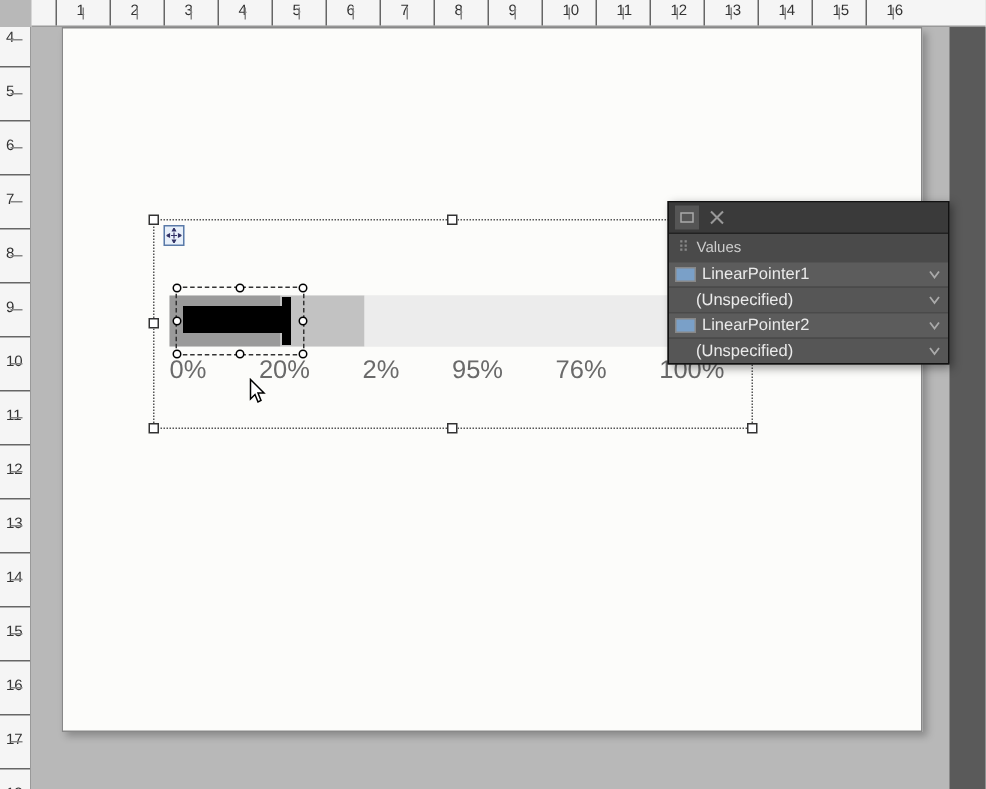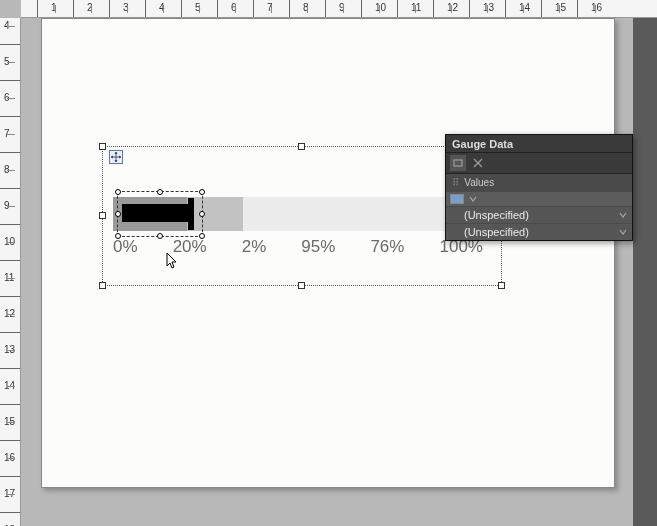--- a/index.html
+++ b/index.html
@@ -445,54 +445,63 @@
           <span>95%</span>
           <span>76%</span>
           <span>100%</span>
         </div>
     </div>
   </div>
   <div class="margin-dark"></div>
 </div>
 
 <div class="panel">
-  <div class="panel-header">Gauge Data</div>
   <div class="panel-tools">
     <div class="tb">
       <svg width="10" height="10" viewBox="0 0 10 10">
           <rect x="1" y="2" width="8" height="6" fill="none" stroke="#aaa"></rect>
         </svg>
     </div>
     <div class="tb" style="background:transparent">
       <svg width="10" height="10" viewBox="0 0 10 10">
           <path d="M1 1 L9 9 M9 1 L1 9" stroke="#999" stroke-width="1.4"></path>
         </svg>
     </div>
   </div>
   <div class="panel-section">
     <span class="dots">⠿</span>
     <span>Values</span>
   </div>
   <div id="panel-rows">
       <div class="row">
         <div class="swatch" style="background: rgb(122, 160, 200);"></div>
+        <div class="label">LinearPointer1</div>
         <div class="dd">
           <svg width="8" height="8" viewBox="0 0 8 8">
             <path d="M1 2 L4 6 L7 2" fill="none" stroke="#aaa" stroke-width="1.2"></path>
           </svg>
         </div>
       </div>
       <div class="row sub">
         <div class="label">(Unspecified)</div>
         <div class="dd">
           <svg width="8" height="8" viewBox="0 0 8 8">
             <path d="M1 2 L4 6 L7 2" fill="none" stroke="#aaa" stroke-width="1.2"></path>
           </svg>
         </div>
       </div>
+      <div class="row">
+        <div class="swatch" style="background: rgb(122, 160, 200);"></div>
+        <div class="label">LinearPointer2</div>
+        <div class="dd">
+          <svg width="8" height="8" viewBox="0 0 8 8">
+            <path d="M1 2 L4 6 L7 2" fill="none" stroke="#aaa" stroke-width="1.2"></path>
+          </svg>
+        </div>
+      </div>
       <div class="row sub">
         <div class="label">(Unspecified)</div>
         <div class="dd">
           <svg width="8" height="8" viewBox="0 0 8 8">
             <path d="M1 2 L4 6 L7 2" fill="none" stroke="#aaa" stroke-width="1.2"></path>
           </svg>
         </div>
       </div>
     </div>
 </div>

